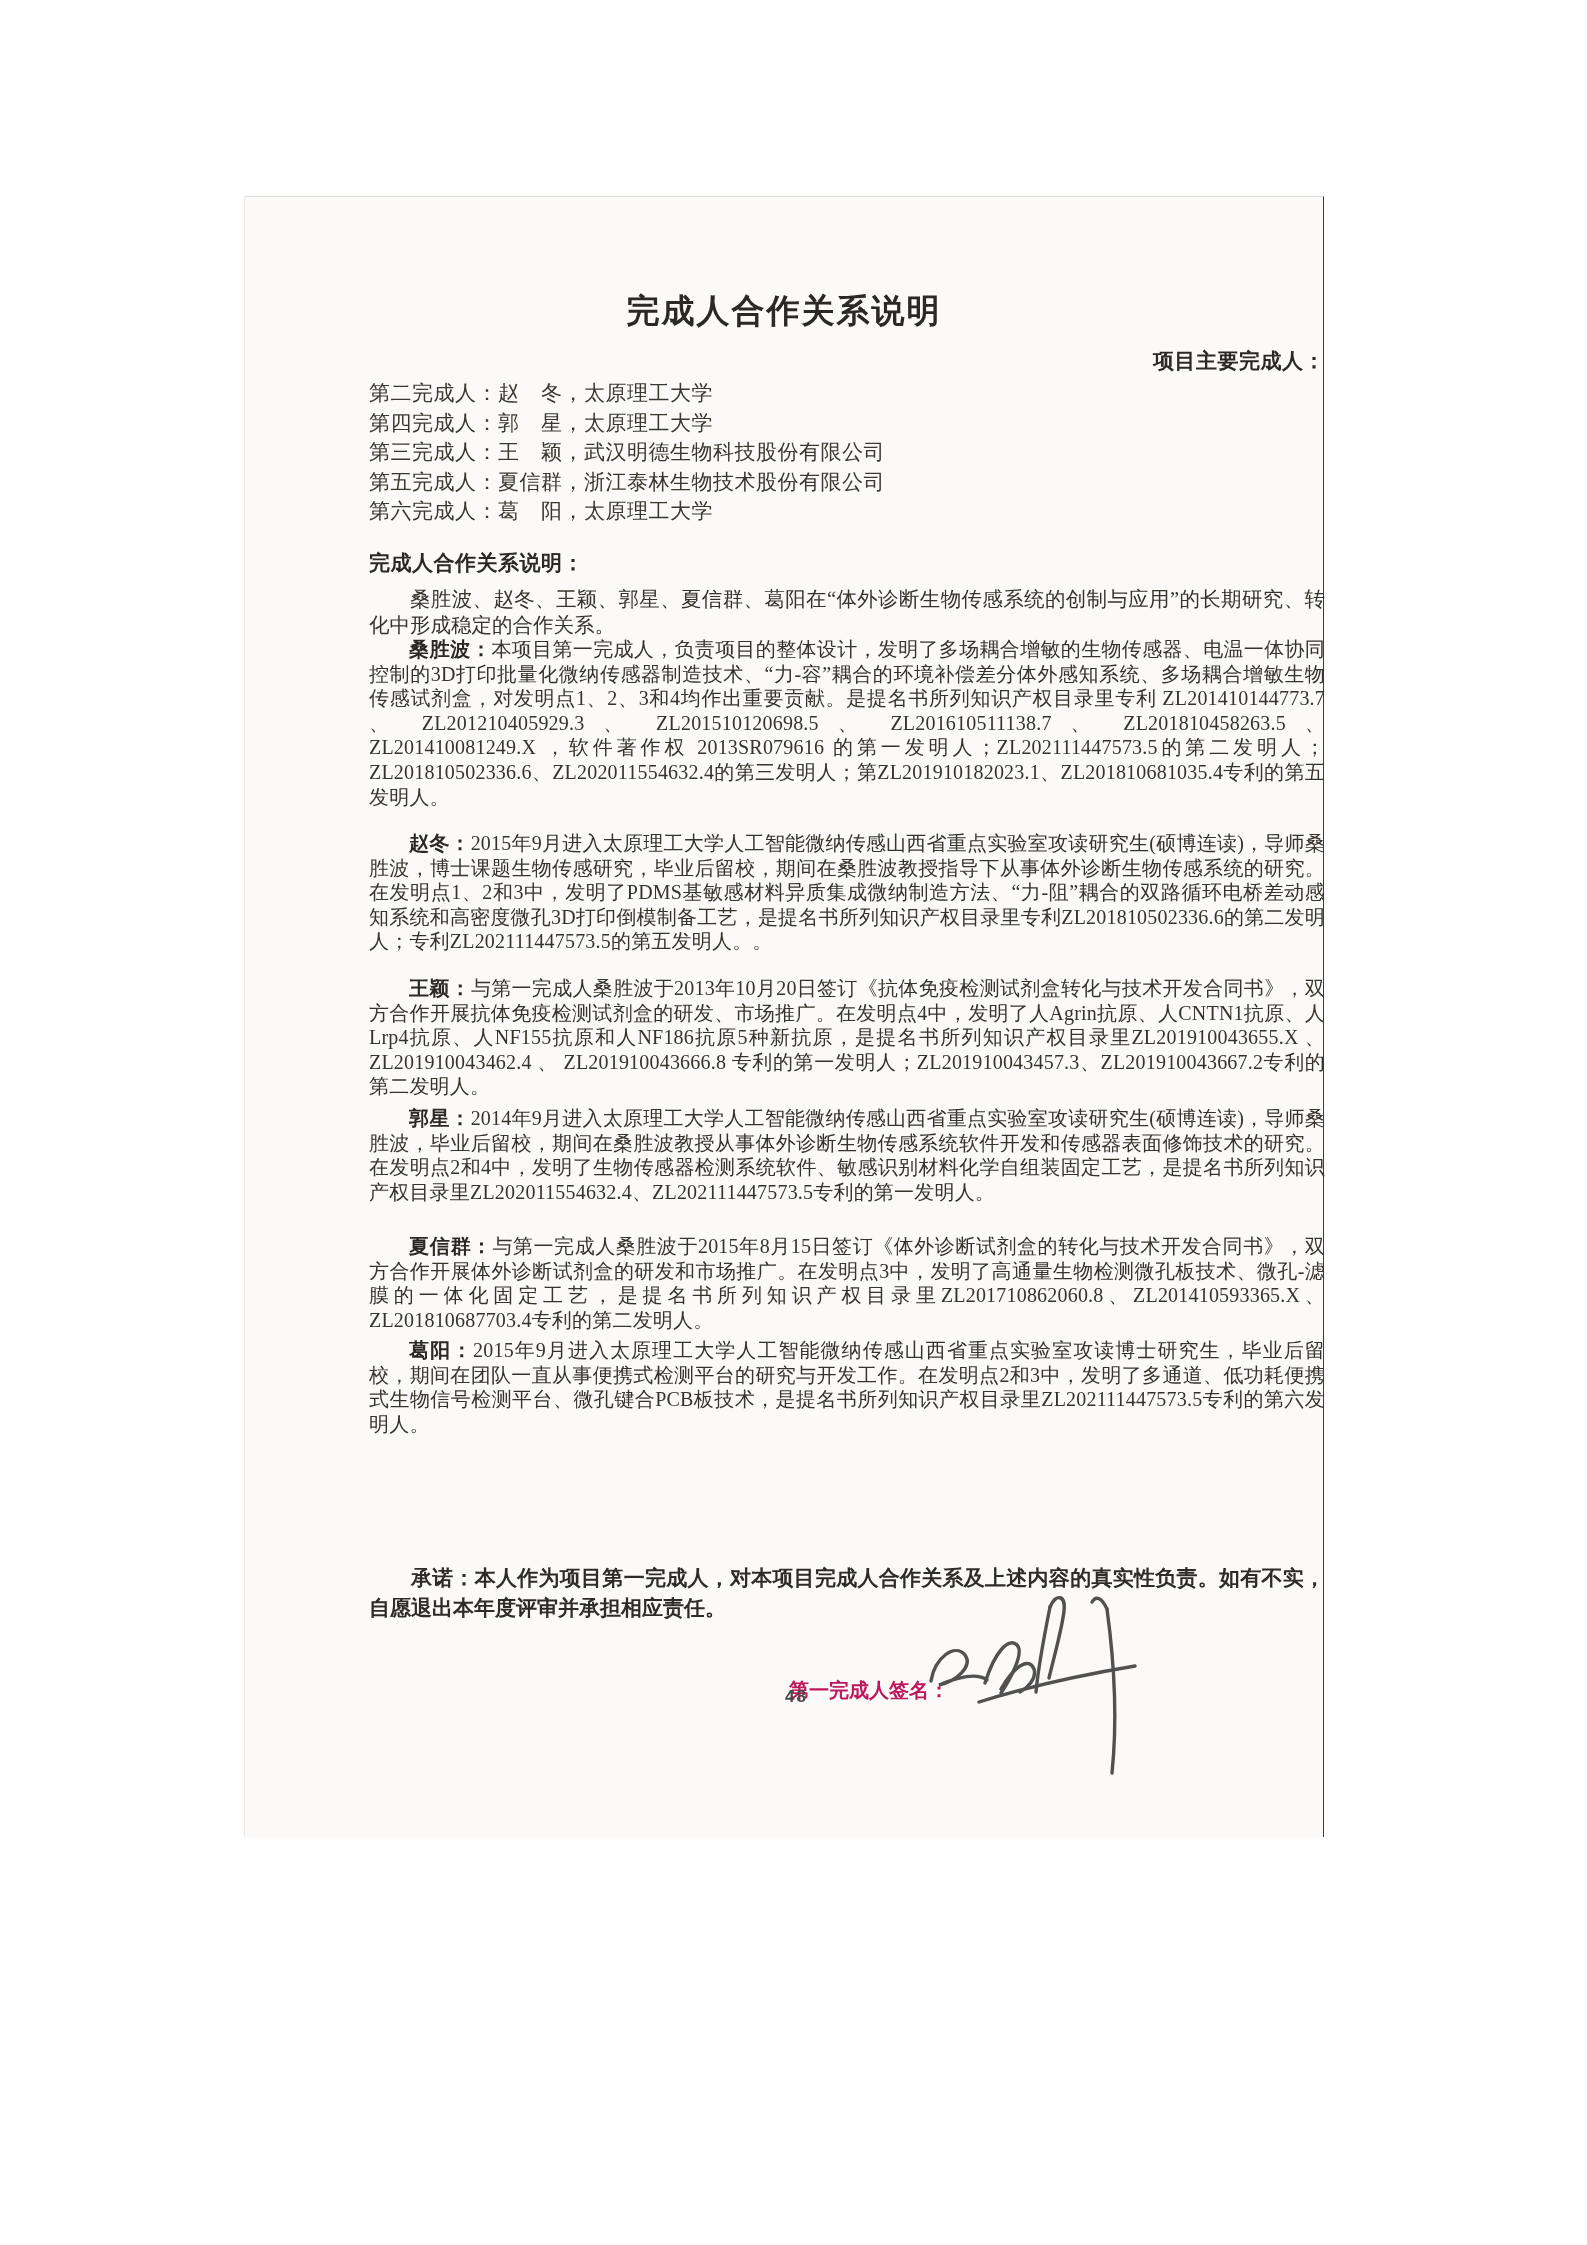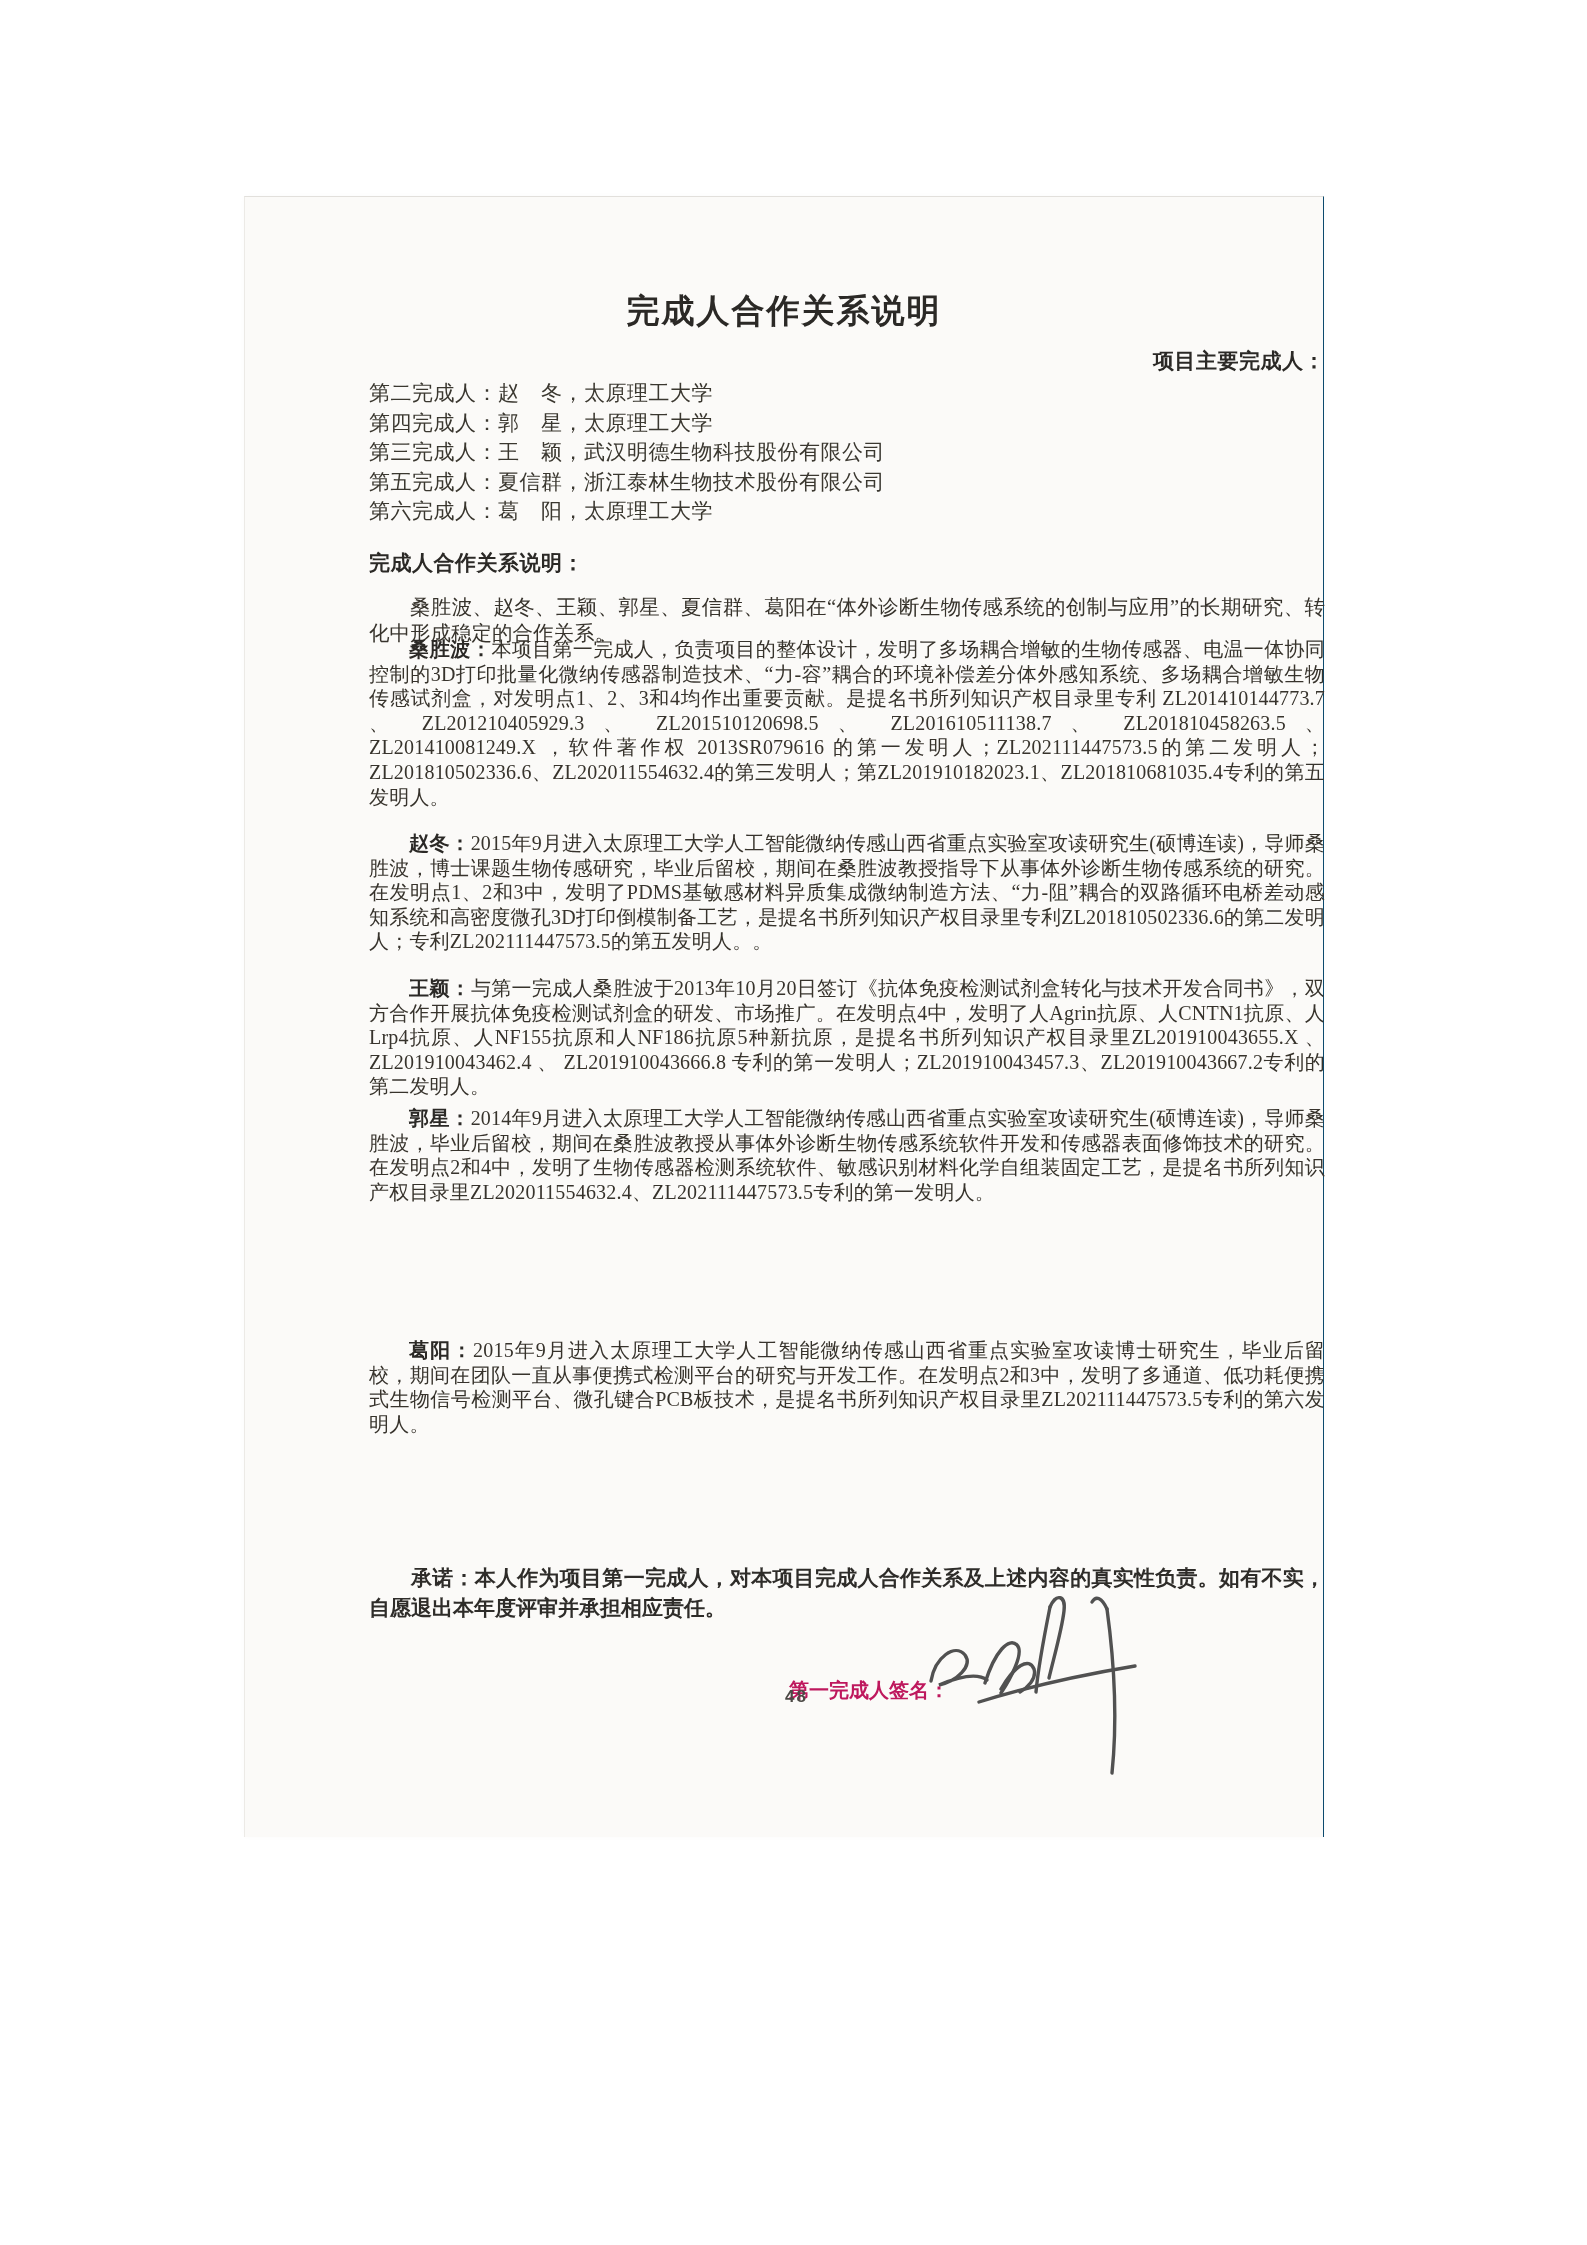--- a/index.html
+++ b/index.html
@@ -28,21 +28,21 @@
     font-family:"Liberation Sans","DejaVu Sans",sans-serif;
     font-weight:bold;font-size:33px;letter-spacing:2px;color:#2b2926;
   }
   .blk-heading{
     font-family:"Liberation Sans","DejaVu Sans",sans-serif;
     font-weight:bold;font-size:21px;color:#2b2926;letter-spacing:0.5px;
   }
   .h-completers{top:150px;text-align:right;}
   .completer-list{top:182px;font-size:21px;line-height:29.5px;color:#3a372f;letter-spacing:0.5px;}
   .h-coop{top:352px;}
-  .intro{top:376px;font-size:20.5px;line-height:26px;text-indent:2em;text-align:justify;color:#37332c;}
+  .intro{top:368px;font-size:20.5px;line-height:26px;text-indent:2em;text-align:justify;color:#37332c;}
   .para{
     font-size:20px;line-height:24.6px;text-indent:2em;text-align:justify;
     color:#37332c;letter-spacing:0.2px;margin:0;
   }
   .para b{
     font-family:"Liberation Sans","DejaVu Sans",sans-serif;
     color:#2b2926;letter-spacing:0.5px;
   }
   .p-sang{top:440px;}
   .p-zhao{top:634px;}
@@ -91,20 +91,21 @@
   <p class="sec intro">桑胜波、赵冬、王颖、郭星、夏信群、葛阳在“体外诊断生物传感系统的创制与应用”的长期研究、转化中形成稳定的合作关系。</p>
 
   <p class="sec para p-sang"><b>桑胜波：</b><span>本项目第一完成人，负责项目的整体设计，发明了多场耦合增敏的生物传感器、电温一体协同控制的3D打印批量化微纳传感器制造技术、“力-容”耦合的环境补偿差分体外感知系统、多场耦合增敏生物传感试剂盒，对发明点1、2、3和4均作出重要贡献。是提名书所列知识产权目录里专利 ZL201410144773.7 、 ZL201210405929.3 、 ZL201510120698.5 、 ZL201610511138.7 、 ZL201810458263.5 、 ZL201410081249.X ，软件著作权 2013SR079616 的第一发明人；ZL202111447573.5的第二发明人；ZL201810502336.6、ZL202011554632.4的第三发明人；第ZL201910182023.1、ZL201810681035.4专利的第五发明人。</span></p>
 
   <p class="sec para p-zhao"><b>赵冬：</b><span>2015年9月进入太原理工大学人工智能微纳传感山西省重点实验室攻读研究生(硕博连读)，导师桑胜波，博士课题生物传感研究，毕业后留校，期间在桑胜波教授指导下从事体外诊断生物传感系统的研究。在发明点1、2和3中，发明了PDMS基敏感材料异质集成微纳制造方法、“力-阻”耦合的双路循环电桥差动感知系统和高密度微孔3D打印倒模制备工艺，是提名书所列知识产权目录里专利ZL201810502336.6的第二发明人；专利ZL202111447573.5的第五发明人。。</span></p>
 
   <p class="sec para p-wang"><b>王颖：</b><span>与第一完成人桑胜波于2013年10月20日签订《抗体免疫检测试剂盒转化与技术开发合同书》，双方合作开展抗体免疫检测试剂盒的研发、市场推广。在发明点4中，发明了人Agrin抗原、人CNTN1抗原、人Lrp4抗原、人NF155抗原和人NF186抗原5种新抗原，是提名书所列知识产权目录里ZL201910043655.X 、 ZL201910043462.4 、 ZL201910043666.8 专利的第一发明人；ZL201910043457.3、ZL201910043667.2专利的第二发明人。</span></p>
 
   <p class="sec para p-guo"><b>郭星：</b><span>2014年9月进入太原理工大学人工智能微纳传感山西省重点实验室攻读研究生(硕博连读)，导师桑胜波，毕业后留校，期间在桑胜波教授从事体外诊断生物传感系统软件开发和传感器表面修饰技术的研究。在发明点2和4中，发明了生物传感器检测系统软件、敏感识别材料化学自组装固定工艺，是提名书所列知识产权目录里ZL202011554632.4、ZL202111447573.5专利的第一发明人。</span></p>
 
+  <p class="sec para p-xia"><b>夏信群：</b><span>与第一完成人桑胜波于2015年8月15日签订《体外诊断试剂盒的转化与技术开发合同书》，双方合作开展体外诊断试剂盒的研发和市场推广。在发明点3中，发明了高通量生物检测微孔板技术、微孔-滤膜的一体化固定工艺，是提名书所列知识产权目录里ZL201710862060.8、ZL201410593365.X、ZL201810687703.4专利的第二发明人。</span></p>
 
   <p class="sec para p-ge"><b>葛阳：</b><span>2015年9月进入太原理工大学人工智能微纳传感山西省重点实验室攻读博士研究生，毕业后留校，期间在团队一直从事便携式检测平台的研究与开发工作。在发明点2和3中，发明了多通道、低功耗便携式生物信号检测平台、微孔键合PCB板技术，是提名书所列知识产权目录里ZL202111447573.5专利的第六发明人。</span></p>
 
   <p class="sec commitment"><b>承诺：</b><span>本人作为项目第一完成人，对本项目完成人合作关系及上述内容的真实性负责。如有不实，自愿退出本年度评审并承担相应责任。</span></p>
 
   <div class="sec sig-row">
     <span>第一完成人签名：</span>
   </div>
 
   <svg class="sig-svg" viewBox="0 0 244 196" fill="none" xmlns="http://www.w3.org/2000/svg">

